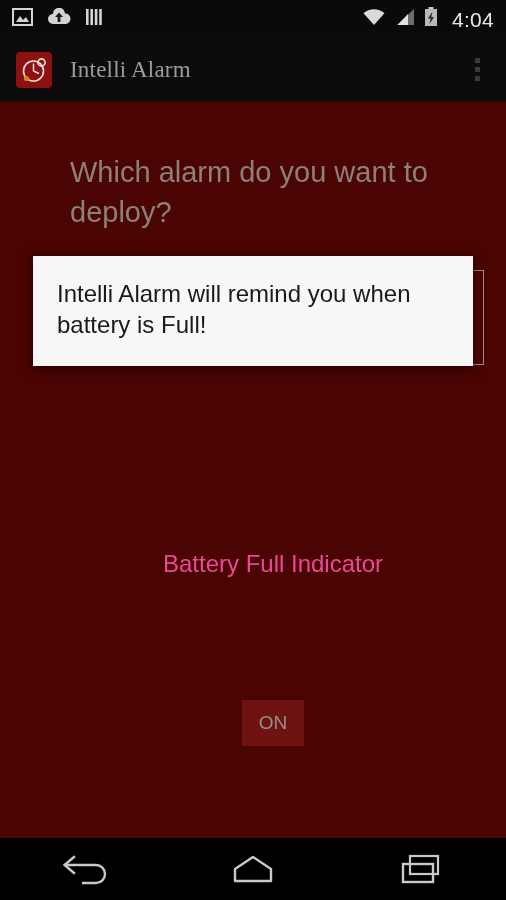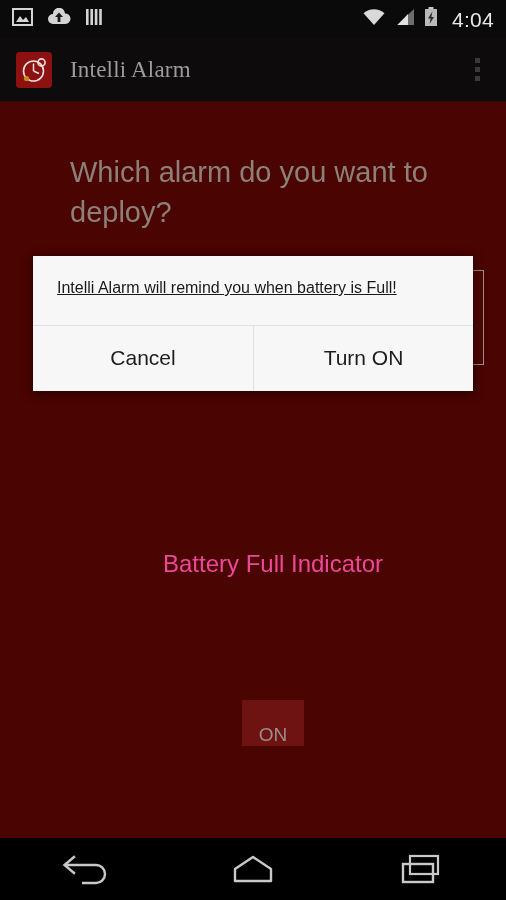--- a/index.html
+++ b/index.html
@@ -80,35 +80,35 @@
   }
 
   .indicator-label {
     position: absolute; top: 448px; left: 0; width: 506px;
     text-align: center; color: #ec4899; font-size: 24px;
   }
   .on-btn {
     position: absolute; top: 598px; left: 222px;
     width: 62px; height: 46px;
     background: #6e1312;
-    display: flex; align-items: flex-end; justify-content: center;
+    display: flex; align-items: center; justify-content: center;
     color: #9b8d88; font-size: 19px;
   }
 
   
   .scrim { position: absolute; inset: 0; background: transparent; }
   .dialog {
     position: absolute; left: 33px; top: 256px;
     width: 440px;
     background: #f7f7f7;
     box-shadow: 0 2px 10px rgba(0,0,0,.6);
   }
   .dlg-body {
     padding: 22px 24px 26px 24px;
-    color: #1a1a1a; font-size: 16px; line-height: 1.3; text-decoration: underline;
+    color: #1a1a1a; font-size: 24px; line-height: 1.3;
   }
   .dlg-actions {
     display: flex; border-top: 1px solid #e0e0e0; height: 66px;
   }
   .dlg-btn {
     flex: 1 1 50%;
     display: flex; align-items: center; justify-content: center;
     color: #1d1d1d; font-size: 21px;
     background: #f7f7f7;
   }
@@ -234,28 +234,20 @@
           <path d="M2 9.5 H20 V3 L32 13 L20 23 V16.5 H2 Z" fill="#c2c2c2"></path>
         </svg>
       </div>
 
     </div>
   </div>
 
   <div class="scrim"></div>
   <div class="dialog">
     <div class="dlg-body">Intelli Alarm will remind you when battery is Full!</div>
-    <div class="dlg-actions">
-      <div class="dlg-btn">
-        <span>Cancel</span>
-      </div>
-      <div class="dlg-btn">
-        <span>Turn ON</span>
-      </div>
-    </div>
   </div>
 
   <div class="navbar">
     <div class="navbtn">
       <svg width="56" height="34" viewBox="0 0 56 34">
         <path d="M10 13 H40 A9 9 0 0 1 40 31 H26" fill="none" stroke="#c9c9c9" stroke-width="2.4"></path>
         <path d="M18 5 L8.5 13 L18 21" fill="none" stroke="#c9c9c9" stroke-width="2.4" stroke-linecap="square"></path>
       </svg>
     </div>
     <div class="navbtn">

